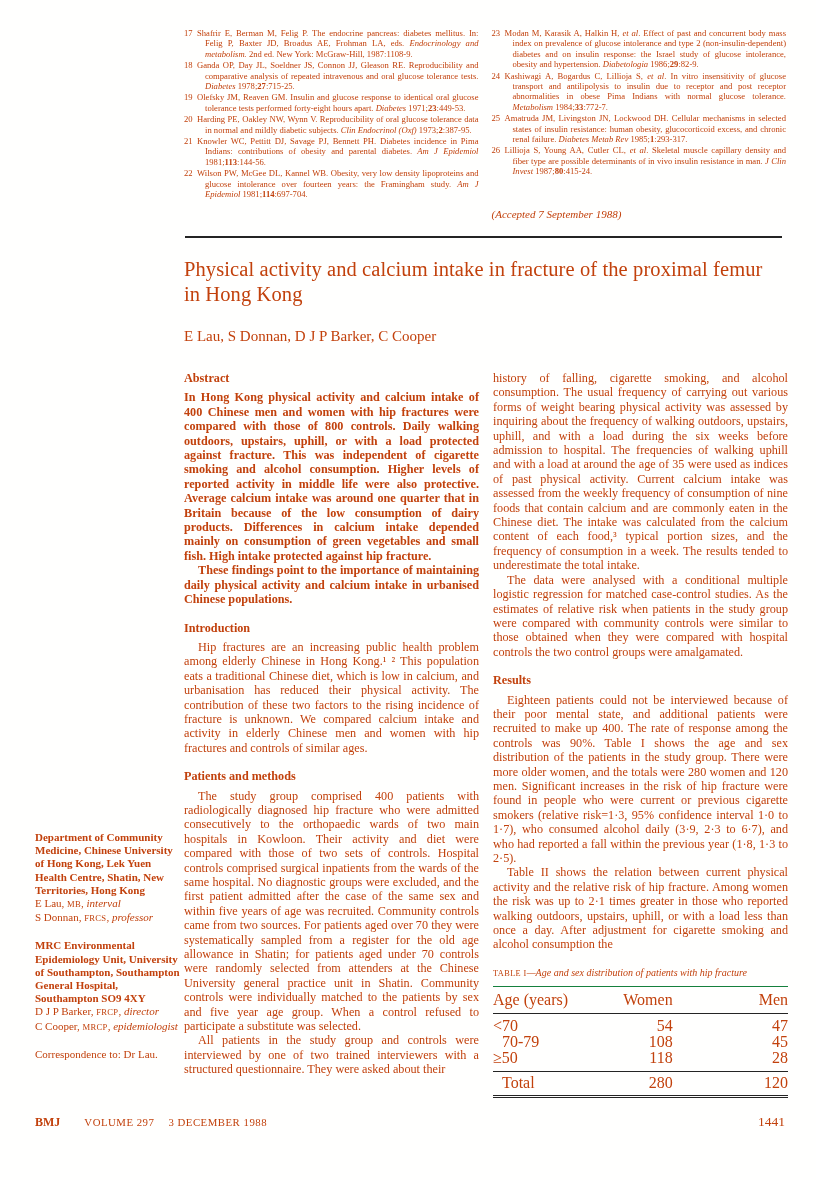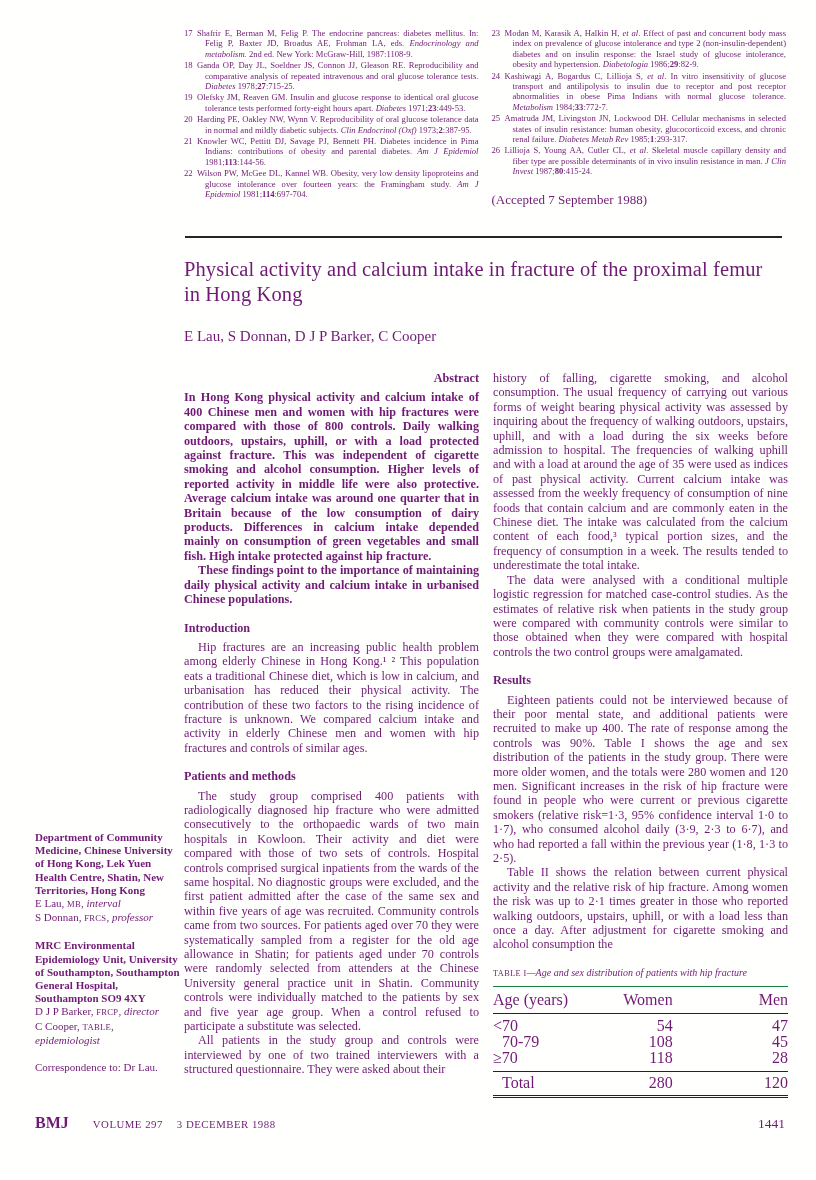--- a/index.html
+++ b/index.html
@@ -3,36 +3,36 @@
 <meta charset="utf-8">
 <style>
   * { margin: 0; padding: 0; box-sizing: border-box; }
   html, body { background: #ffffff; }
   .page {
     position: relative;
     width: 816px;
     height: 1180px;
     background: #fffffe;
     font-family: "Liberation Serif", serif;
-    color: #701a75;
+    color: #c2410c;
     overflow: hidden;
   }
 
   
   .refs-row {
     position: absolute;
     left: 184px; top: 28px;
     width: 602px;
     display: flex;
     gap: 13px;
   }
   .ref-col { width: 295px; font-size: 8.6px; line-height: 10.4px; text-align: justify; }
   .ref { padding-left: 21px; text-indent: -21px; margin-bottom: 1px; }
   .ref-num { display: inline-block; width: 13px; text-indent: 0; }
-  .accepted { margin-top: 18px; font-size: 13px; }
+  .accepted { margin-top: 32px; font-style: italic; font-size: 11px; }
 
   .head-rule {
     position: absolute;
     left: 185px; top: 236px;
     width: 597px; height: 2px;
     background: #242424;
   }
 
   
   .title {
@@ -53,21 +53,21 @@
   
   .body-row {
     position: absolute;
     left: 184px; top: 371px;
     width: 604px;
     display: flex;
     gap: 14px;
   }
   .body-col { width: 295px; font-size: 12.2px; line-height: 14.4px; text-align: justify; }
   .sec-heading { font-size: 12.2px; font-weight: bold; margin: 14px 0 5px; text-align: left; }
-  .sec-heading:first-child { margin-top: 0; text-align: right; }
+  .sec-heading:first-child { margin-top: 0; }
   .para { margin: 0; }
   .para.indent { text-indent: 14px; }
   .para.bold { font-weight: bold; }
 
   
   .table-block { margin-top: 14px; }
   .table-caption { font-size: 10px; margin-bottom: 5px; text-align: left; }
   .table-caption .cap-label { font-size: 8.3px; letter-spacing: 0.4px; }
   .table-caption .cap-text { font-style: italic; }
   table.data-table {
@@ -112,21 +112,21 @@
   .correspondence { }
 
   
   .footer {
     position: absolute;
     left: 35px; top: 1114px;
     width: 750px;
     display: flex;
     align-items: baseline;
   }
-  .footer .journal { font-weight: bold; font-size: 16px; margin-right: 24px; }
+  .footer .journal { font-weight: bold; font-size: 12px; margin-right: 24px; }
   .footer .volume { font-size: 10.8px; letter-spacing: 0.5px; margin-right: 14px; }
   .footer .date { font-size: 10.8px; letter-spacing: 0.5px; }
   .footer .page-num { margin-left: auto; font-size: 13.5px; }
 </style>
 </head>
 <body>
 
 <div class="page">
 
   <section class="refs-row">
@@ -189,21 +189,21 @@
                 <td>&lt;70</td>
                 <td class="num women">54</td>
                 <td class="num">47</td>
               </tr>
               <tr>
                 <td class="row-indent">70-79</td>
                 <td class="num women">108</td>
                 <td class="num">45</td>
               </tr>
               <tr>
-                <td>≥70</td>
+                <td>≥50</td>
                 <td class="num women">118</td>
                 <td class="num">28</td>
               </tr>
             </tbody>
           <tfoot>
             <tr class="total-row">
               <td class="total-label">Total</td>
               <td class="num women">280</td>
               <td class="num">120</td>
             </tr>
@@ -218,21 +218,21 @@
       <div class="address">Department of Community Medicine, Chinese University of Hong Kong, Lek Yuen Health Centre, Shatin, New Territories, Hong Kong</div>
       <div>
           <div class="person"><span>E Lau, </span><span class="qual">MB</span><span>, </span><i>interval</i></div>
           <div class="person"><span>S Donnan, </span><span class="qual">FRCS</span><span>, </span><i>professor</i></div>
         </div>
     </div>
     <div class="affil">
       <div class="address">MRC Environmental Epidemiology Unit, University of Southampton, Southampton General Hospital, Southampton SO9 4XY</div>
       <div>
           <div class="person"><span>D J P Barker, </span><span class="qual">FRCP</span><span>, </span><i>director</i></div>
-          <div class="person"><span>C Cooper, </span><span class="qual">TABLE</span><span>, </span><i>epidemiologist</i></div>
+          <div class="person"><span>C Cooper, </span><span class="qual">MRCP</span><span>, </span><i>epidemiologist</i></div>
         </div>
     </div>
     <div class="correspondence">Correspondence to: Dr Lau.</div>
   </aside>
 
   <footer class="footer">
     <span class="journal">BMJ</span>
     <span class="volume">VOLUME 297</span>
     <span class="date">3 DECEMBER 1988</span>
     <span class="page-num">1441</span>

